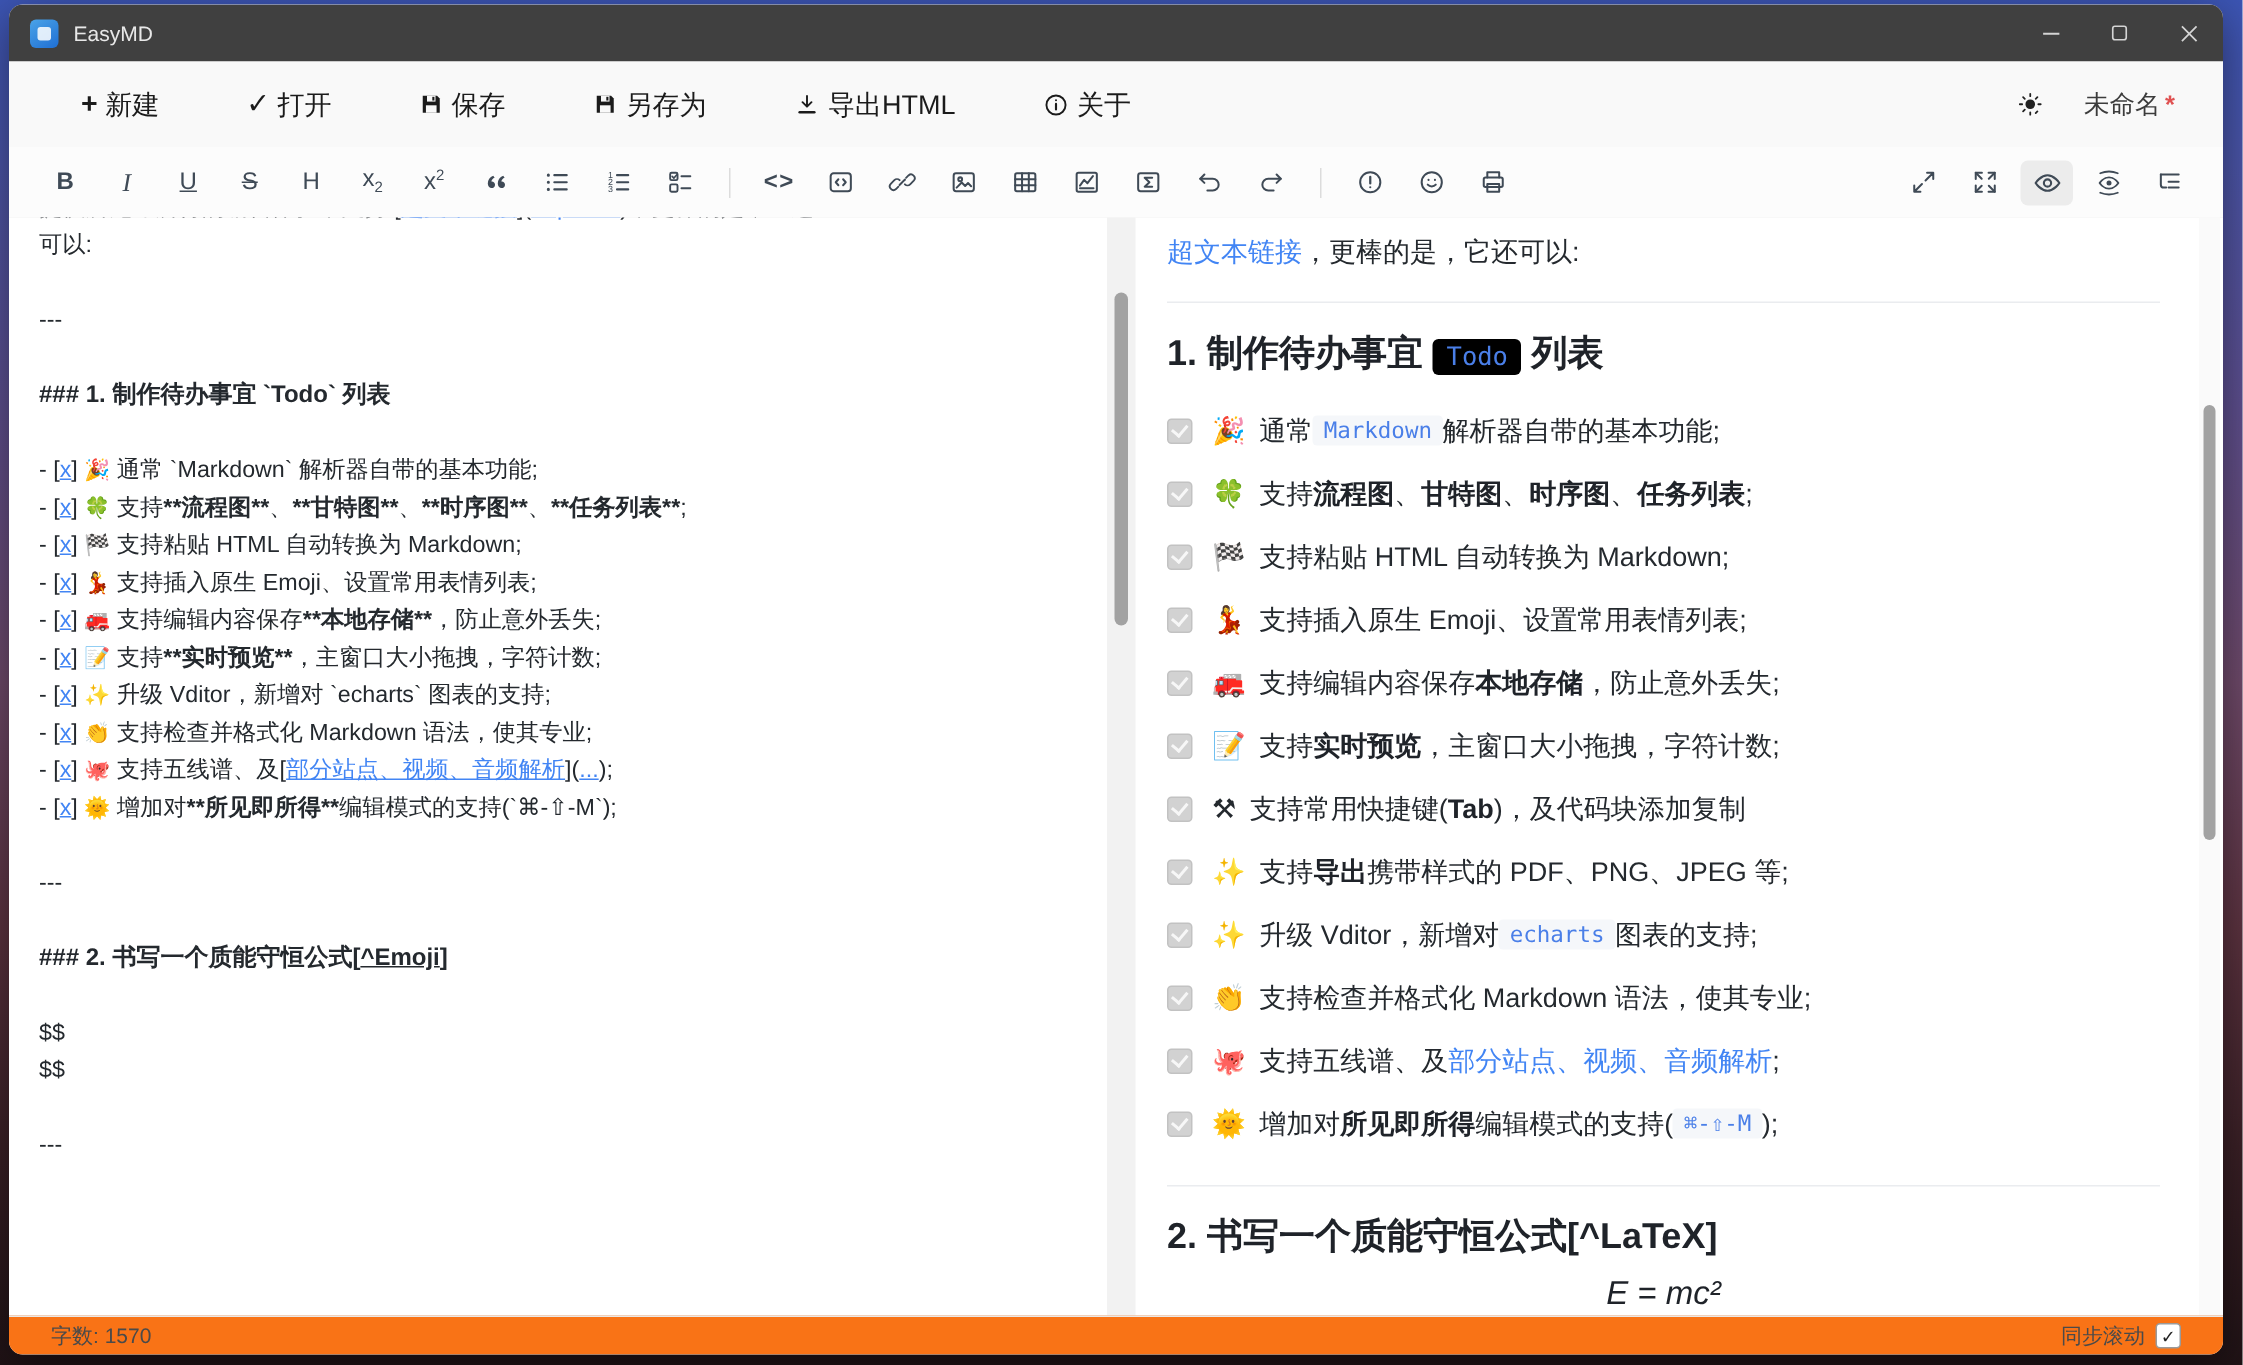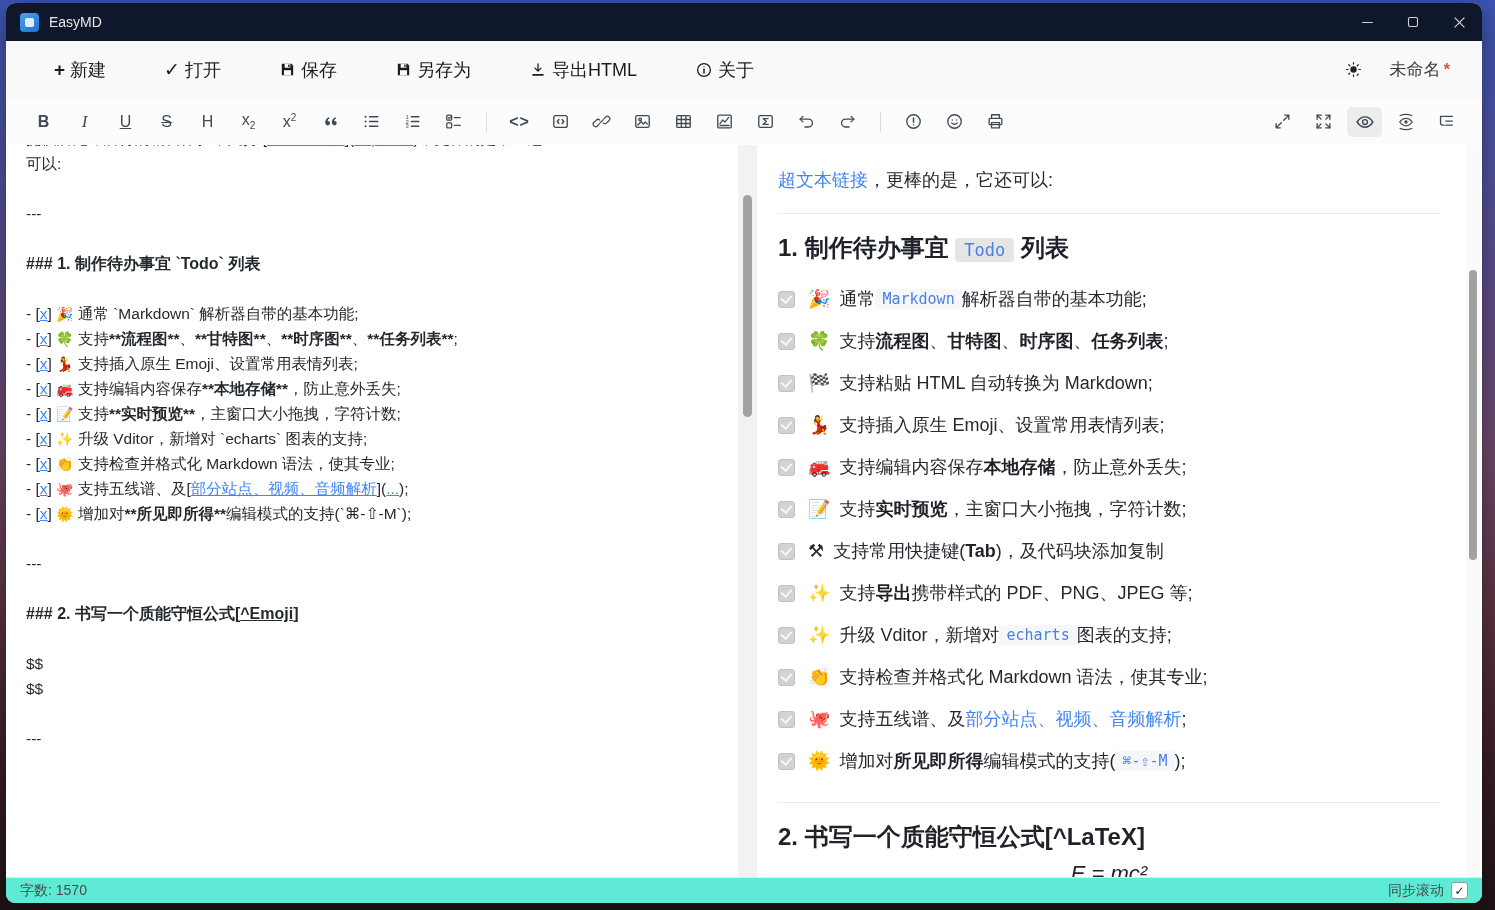--- a/index.html
+++ b/index.html
@@ -2,21 +2,21 @@
 <html><head>
 <meta charset="utf-8">
 <style>
   html,body{margin:0;padding:0;width:1495px;height:910px;overflow:hidden;
     font-family:"Liberation Sans","DejaVu Sans",sans-serif;}
   .desktop{position:absolute;inset:0;
     background:linear-gradient(180deg,#3c55b4 0%,#4b55a8 12%,#5e4f8e 30%,#6f4a6a 50%,#5c3340 68%,#3a2026 84%,#201316 100%);}
   .window{position:absolute;left:6px;top:3px;width:1476px;height:900px;background:#ffffff;
     border-radius:9px;overflow:hidden;box-shadow:0 8px 30px rgba(0,0,0,.45);}
   
-  .titlebar{position:absolute;left:0;top:0;right:0;height:38px;background:#0f172a;display:flex;align-items:center;}
+  .titlebar{position:absolute;left:0;top:0;right:0;height:38px;background:#404040;display:flex;align-items:center;}
   .app-icon{width:19px;height:19px;margin:0 10px 0 14px;border-radius:4px;
     background:linear-gradient(145deg,#4aa3e8,#1f6fd4);position:relative;flex:0 0 auto;}
   .app-icon::after{content:"";position:absolute;left:5px;top:5px;width:9px;height:9px;border-radius:2px;
     background:rgba(255,255,255,.85);}
   .app-title{color:#e8e8e8;font-size:14px;}
   .win-controls{margin-left:auto;display:flex;height:100%;}
   .win-btn{width:46px;height:100%;display:flex;align-items:center;justify-content:center;color:#d4d4d4;}
   
   .menubar{position:absolute;left:0;top:38px;right:0;height:57px;background:#f9f9f9;display:flex;align-items:center;}
   .menu-left{display:flex;align-items:center;padding-left:48px;gap:58px;}
@@ -48,44 +48,44 @@
   .ed-inner{margin-top:-19px;}
   .ed-line{height:25px;line-height:25px;font-size:15.5px;color:#24292e;white-space:nowrap;}
   .ed-line.h{font-weight:700;font-size:16px;}
   .sg-b{font-weight:700;}
   .sg-lk{color:#4285f4;text-decoration:underline;}
   .sg-u{text-decoration:underline;}
   .ed-scroll{position:absolute;left:732px;top:0;bottom:0;width:19px;background:#f2f2f2;}
   .ed-scroll .thumb{position:absolute;left:5px;width:9px;top:50px;height:222px;background:#a2a2a2;border-radius:5px;}
   
   .preview{position:absolute;left:751px;top:0;bottom:0;right:16px;overflow:hidden;padding:0 26px 0 21px;box-sizing:border-box;}
-  .pv-para{margin:22px 0 0;font-size:18px;line-height:26px;color:#24292e;}
+  .pv-para{margin:10px 0 0;font-size:18px;line-height:26px;color:#24292e;}
   .pv-hr{border:none;border-top:1px solid #eaecef;margin:20px 0 14px;}
   .pv-h{margin:18px 0 0;font-size:24px;line-height:32px;font-weight:700;color:#1f2329;}
-  .chip{font-family:"DejaVu Sans Mono","Liberation Mono",monospace;color:#4a7fe8;background:#e5e5e5;
+  .chip{font-family:"DejaVu Sans Mono","Liberation Mono",monospace;color:#4a7fe8;background:#000000;
     border-radius:4px;padding:2px 9px;font-size:17px;font-weight:400;text-align:center;}
   .pv-list{margin-top:12px;}
   .pv-item{display:flex;align-items:center;height:42px;font-size:18px;color:#24292e;white-space:nowrap;}
   .pv-check{width:15px;height:15px;border-radius:3px;background:#d2d2d2;border:1px solid #c2c2c2;
     margin-right:13px;position:relative;flex:0 0 auto;}
   .pv-check::after{content:"";position:absolute;left:3.5px;top:1.5px;width:5px;height:8px;
     border:solid #f7f7f7;border-width:0 2px 2px 0;transform:rotate(40deg);}
   .pv-emoji{margin-right:9px;font-size:18px;}
   .ed-emoji{font-size:14px;}
   .pb{font-weight:700;color:#1f2329;}
   .plk{color:#4285f4;}
   .pcd{font-family:"DejaVu Sans Mono","Liberation Mono",monospace;color:#4a7fe8;background:#f5f7fa;
     border-radius:3px;padding:1px 7px;font-size:15px;}
   .pv-formula{margin-top:8px;text-align:center;font-family:Liberation Sans, sans-serif;
     font-style:italic;font-size:22px;color:#1f2329;}
   .pv-scroll{position:absolute;right:2px;top:0;bottom:0;width:14px;background:#fafafa;}
   .pv-scroll .thumb{position:absolute;left:3px;width:8px;top:125px;height:290px;background:#a2a2a2;border-radius:4px;}
   
-  .statusbar{position:absolute;left:0;right:0;bottom:0;height:26px;background:#5eead4;border-top:1px solid #e8e8e8;
-    display:flex;align-items:center;justify-content:space-between;padding:0 14px;box-sizing:border-box;
+  .statusbar{position:absolute;left:0;right:0;bottom:0;height:26px;background:#f97316;border-top:1px solid #e8e8e8;
+    display:flex;align-items:center;justify-content:space-between;padding:0 28px;box-sizing:border-box;
     font-size:14px;color:#4a4a4a;}
   .sync{display:flex;align-items:center;gap:7px;}
   .sync-box{width:15px;height:15px;background:#fff;border:1px solid #9a9a9a;border-radius:3px;
     display:flex;align-items:center;justify-content:center;font-size:12px;color:#222;line-height:1;}
 </style>
 </head>
 <body>
 
 <div class="desktop">
   <div class="window">
@@ -393,20 +393,21 @@
         <div class="ed-inner" id="ed-inner">
             <div class="ed-line"><span>提供所见即所得的编辑体验；支持 [</span><span class="sg-lk">超文本链接</span><span>](</span><span class="sg-lk">https://...</span><span>)，更棒的是，它还</span></div>
             <div class="ed-line"><span>可以:</span></div>
             <div class="ed-line">&nbsp;</div>
             <div class="ed-line"><span>---</span></div>
             <div class="ed-line">&nbsp;</div>
             <div class="ed-line h"><span>### 1. 制作待办事宜 `Todo` 列表</span></div>
             <div class="ed-line">&nbsp;</div>
             <div class="ed-line"><span>- [</span><span class="sg-lk">x</span><span>] </span><span class="ed-emoji">🎉</span><span> 通常 `Markdown` 解析器自带的基本功能;</span></div>
             <div class="ed-line"><span>- [</span><span class="sg-lk">x</span><span>] </span><span class="ed-emoji">🍀</span><span> 支持</span><span class="sg-b">**流程图**</span><span>、</span><span class="sg-b">**甘特图**</span><span>、</span><span class="sg-b">**时序图**</span><span>、</span><span class="sg-b">**任务列表**</span><span>;</span></div>
+            <div class="ed-line"><span>- [</span><span class="sg-lk">x</span><span>] </span><span class="ed-emoji">🏁</span><span> 支持粘贴 HTML 自动转换为 Markdown;</span></div>
             <div class="ed-line"><span>- [</span><span class="sg-lk">x</span><span>] </span><span class="ed-emoji">💃</span><span> 支持插入原生 Emoji、设置常用表情列表;</span></div>
             <div class="ed-line"><span>- [</span><span class="sg-lk">x</span><span>] </span><span class="ed-emoji">🚒</span><span> 支持编辑内容保存</span><span class="sg-b">**本地存储**</span><span>，防止意外丢失;</span></div>
             <div class="ed-line"><span>- [</span><span class="sg-lk">x</span><span>] </span><span class="ed-emoji">📝</span><span> 支持</span><span class="sg-b">**实时预览**</span><span>，主窗口大小拖拽，字符计数;</span></div>
             <div class="ed-line"><span>- [</span><span class="sg-lk">x</span><span>] </span><span class="ed-emoji">✨</span><span> 升级 Vditor，新增对 `echarts` 图表的支持;</span></div>
             <div class="ed-line"><span>- [</span><span class="sg-lk">x</span><span>] </span><span class="ed-emoji">👏</span><span> 支持检查并格式化 Markdown 语法，使其专业;</span></div>
             <div class="ed-line"><span>- [</span><span class="sg-lk">x</span><span>] </span><span class="ed-emoji">🐙</span><span> 支持五线谱、及[</span><span class="sg-lk">部分站点、视频、音频解析</span><span>](</span><span class="sg-lk">...</span><span>);</span></div>
             <div class="ed-line"><span>- [</span><span class="sg-lk">x</span><span>] </span><span class="ed-emoji">🌞</span><span> 增加对</span><span class="sg-b">**所见即所得**</span><span>编辑模式的支持(`⌘-⇧-M`);</span></div>
             <div class="ed-line">&nbsp;</div>
             <div class="ed-line"><span>---</span></div>
             <div class="ed-line">&nbsp;</div>

